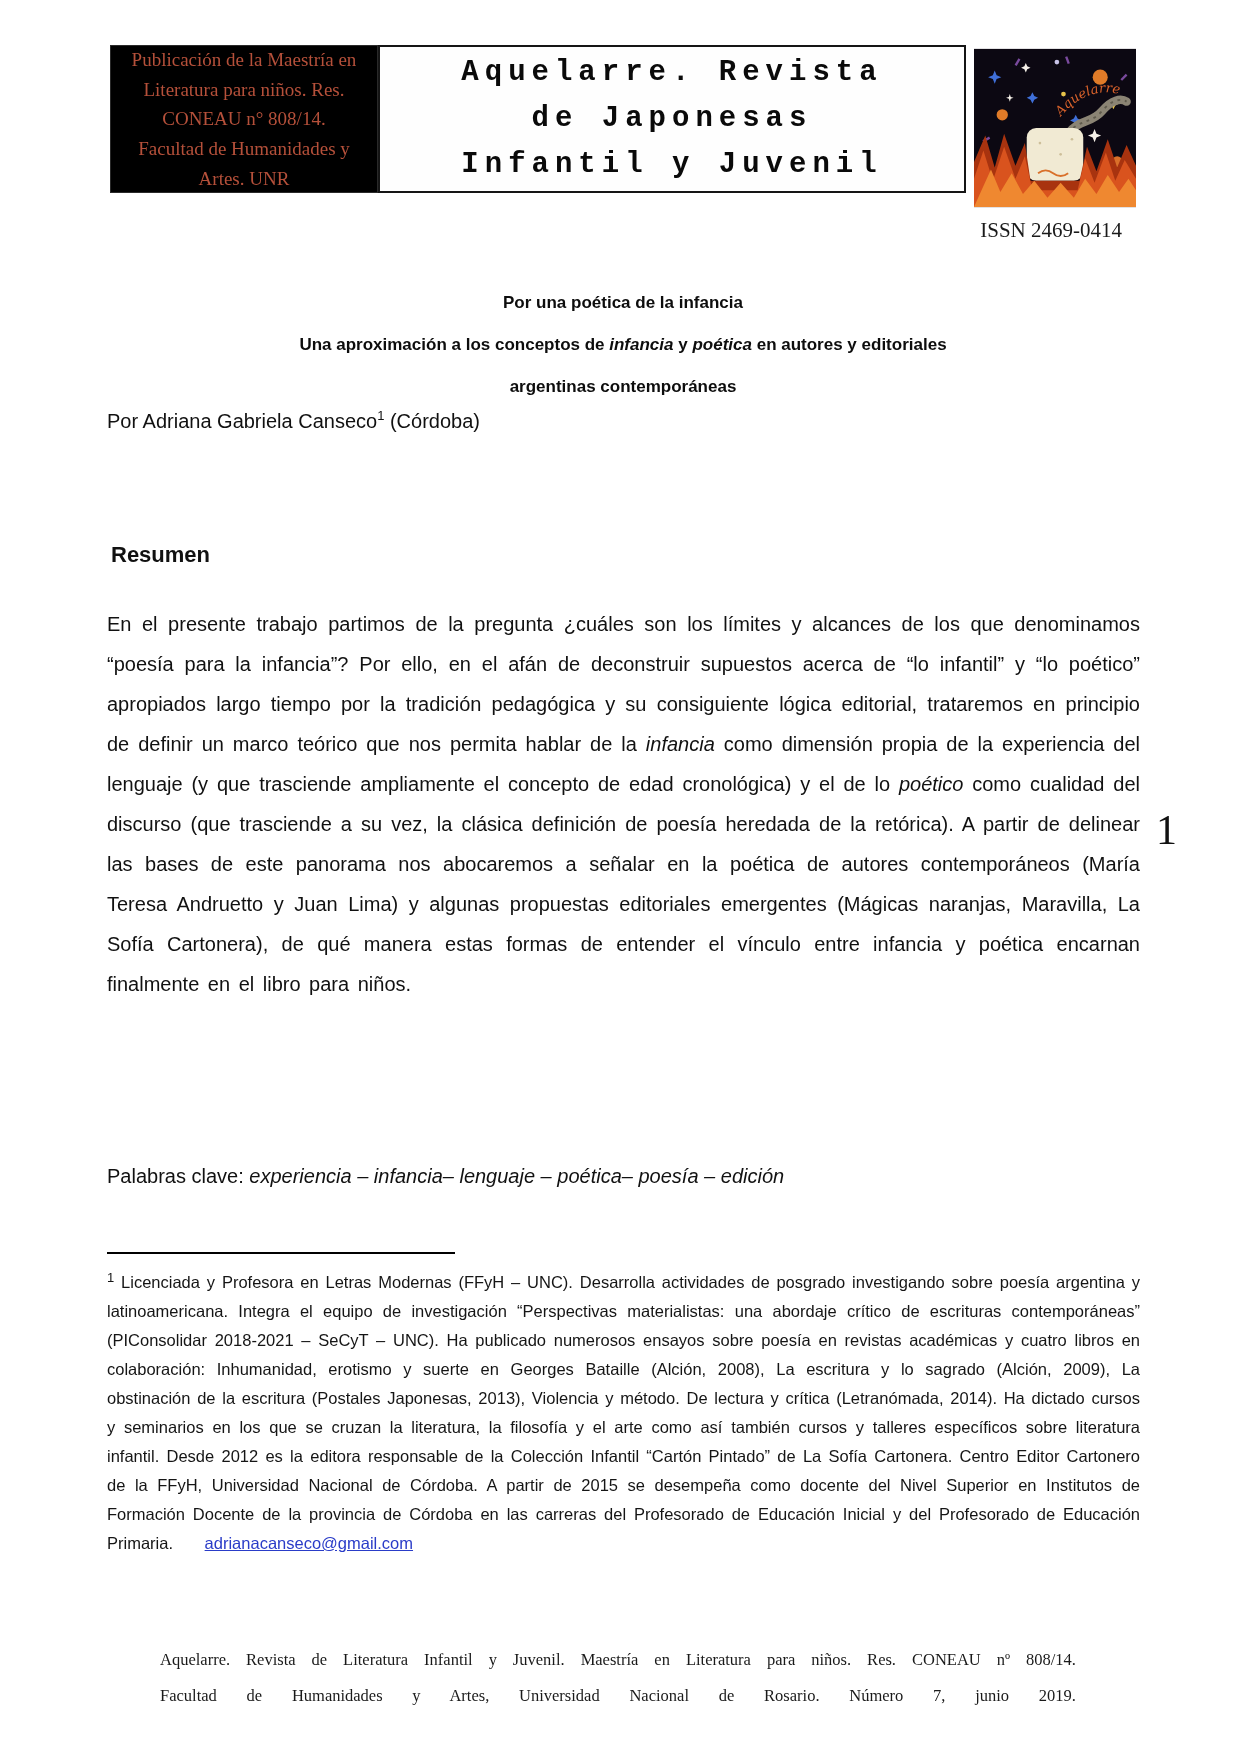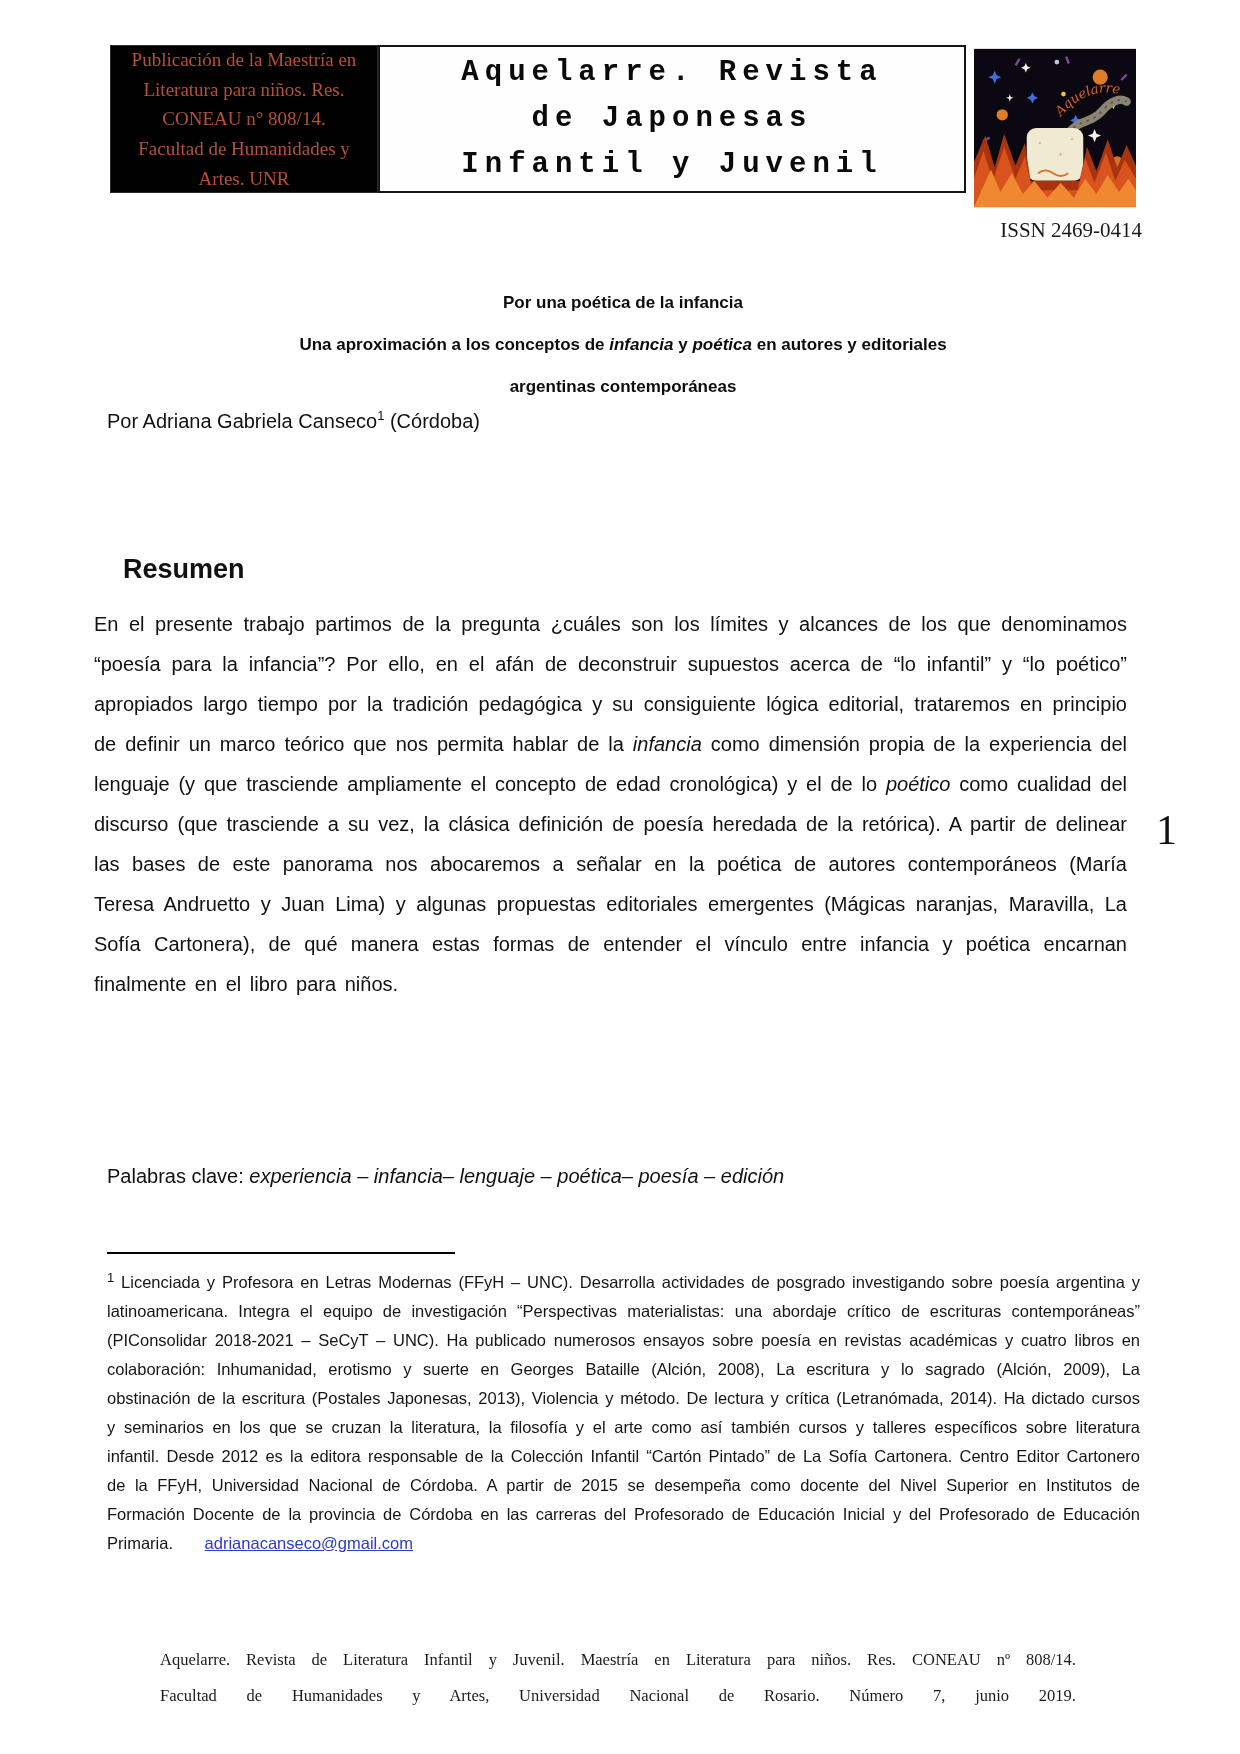--- a/index.html
+++ b/index.html
@@ -20,34 +20,34 @@
   .banner-mid {
     width:588px; height:148px; background:#fefefe; border:2px solid #151515; box-sizing:border-box;
     margin-left:0; font-family:"Liberation Mono", monospace; font-weight:bold;
     font-size:29px; letter-spacing:6px; line-height:46px; text-align:center;
     display:flex; flex-direction:column; justify-content:center; color:#0a0a0a;
   }
   .banner-logo { width:162px; height:162px; margin-left:8px; margin-top:2px; }
   .banner-logo svg { display:block; width:162px; height:162px; }
   
   .issn {
-    position:absolute; top:218px; left:109px; width:1033px; text-align:right;
+    position:absolute; top:218px; left:89px; width:1033px; text-align:right;
     font-family:"Liberation Serif", serif; font-size:21px; color:#1a1a1a;
   }
   
   .title {
     position:absolute; top:282px; left:103px; width:1040px; text-align:center;
     font-weight:bold; font-size:17px; line-height:42px; color:#0d0d0d;
   }
   .byline { position:absolute; top:410px; left:107px; width:1033px; font-size:20px; }
   sup { font-size:13px; vertical-align:super; line-height:0; }
   
-  .resumen { position:absolute; top:538px; left:107px; margin:16px; font-size:27px; font-weight:bold; }
+  .resumen { position:absolute; top:538px; left:107px; margin:4px; font-size:22px; font-weight:bold; }
   .abstract {
-    position:absolute; top:604px; left:94px; width:1033px; margin:0;
+    position:absolute; top:604px; left:107px; width:1033px; margin:0;
     font-size:20px; line-height:40px; text-align:justify; word-spacing:3px;
   }
   .keywords { position:absolute; top:1165px; left:107px; width:1033px; text-align:left; font-size:20px; }
   
   .fn-rule { position:absolute; top:1252px; left:107px; width:348px; border-top:2px solid #000; }
   .footnote {
     position:absolute; top:1268px; left:107px; width:1033px;
     font-size:16.5px; line-height:29px; text-align:justify; word-spacing:2px; color:#151515;
   }
   .email-link { color:#2a3cc8; text-decoration:underline;margin-left:25px; }

